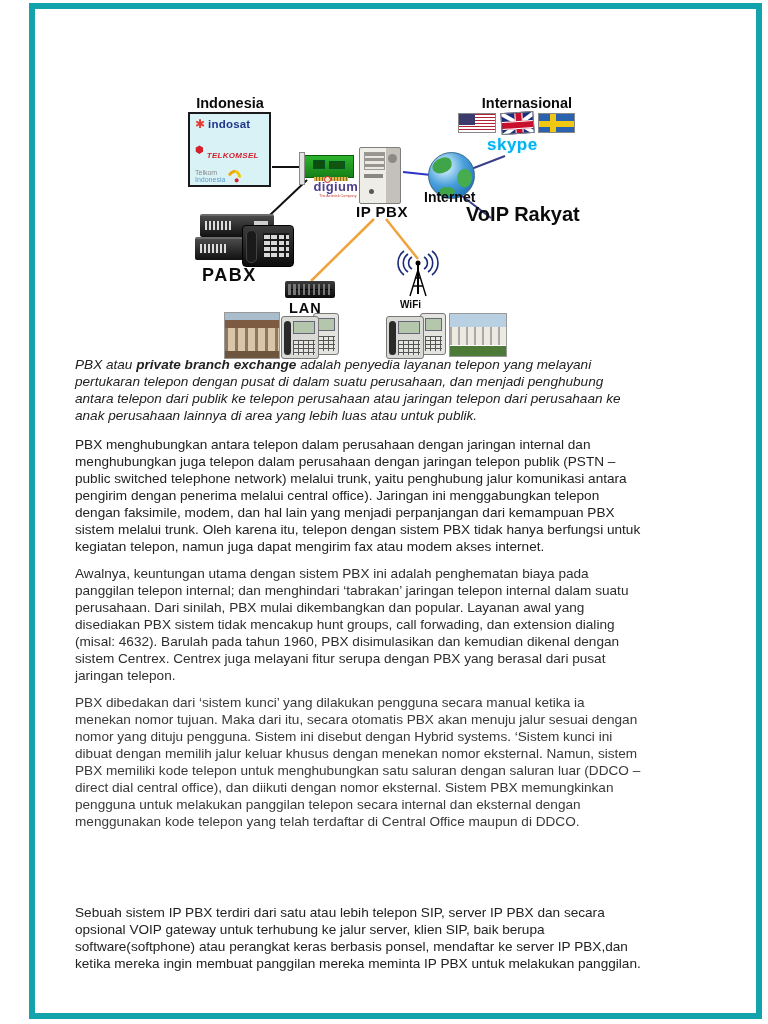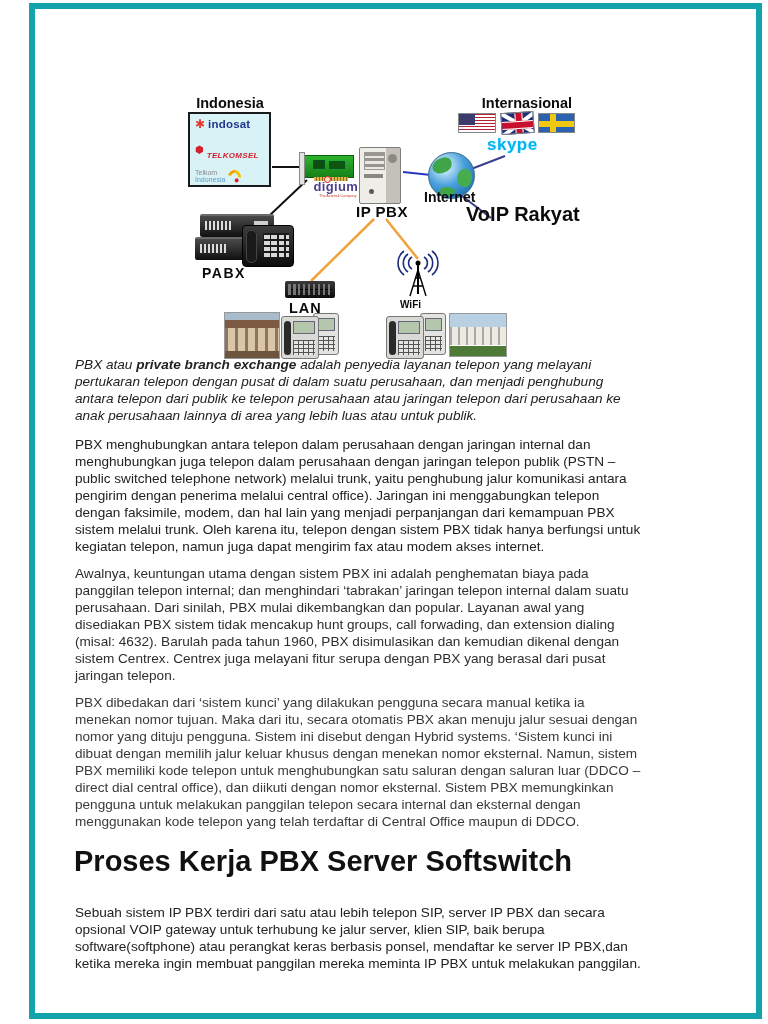--- a/index.html
+++ b/index.html
@@ -19,21 +19,21 @@
 
   
   .diagram{position:absolute;left:0;top:0;width:760px;height:360px;}
   .lines{position:absolute;left:0;top:0;pointer-events:none;}
   .dlabel{position:absolute;font-weight:bold;color:#0b0b0b;white-space:nowrap;}
   .lbl-indonesia{left:186px;top:95px;width:88px;text-align:center;font-size:14.5px;}
   .lbl-internasional{left:460px;top:95px;width:112px;text-align:right;font-size:14.5px;}
   .lbl-ippbx{left:356px;top:203px;width:50px;text-align:center;font-size:15px;letter-spacing:0.5px;}
   .lbl-internet{left:424px;top:189px;font-size:14px;text-align:right;}
   .lbl-voip{left:466px;top:203px;font-size:20px;}
-  .lbl-pabx{left:202px;top:265px;font-size:14px;letter-spacing:1.5px;}
+  .lbl-pabx{left:202px;top:265px;font-size:18px;letter-spacing:1.5px;}
   .lbl-lan{left:289px;top:300px;font-size:14.5px;letter-spacing:1px;}
   .lbl-wifi{left:400px;top:299px;font-size:10px;}
 
   
   .idbox{position:absolute;left:188px;top:112px;width:83px;height:75px;background:#d8f2f6;border:2px solid #1a1a1a;box-sizing:border-box;padding:4px 3px 2px 5px;display:flex;flex-direction:column;justify-content:space-between;}
   .idrow{display:flex;align-items:center;gap:3px;}
   .star-ico{color:#e8372c;font-size:12px;line-height:10px;}
   .indosat-txt{color:#20368c;font-weight:bold;font-size:11.5px;letter-spacing:0.2px;}
   .tsel-ico{color:#d4212d;font-size:10px;line-height:10px;}
   .tsel-txt{color:#d4212d;font-weight:bold;font-style:italic;font-size:8px;letter-spacing:0.3px;margin-top:12px;}
@@ -289,18 +289,17 @@
 jaringan telepon.</p>
   <p class="para p4">PBX dibedakan dari ‘sistem kunci’ yang dilakukan pengguna secara manual ketika ia
 menekan nomor tujuan. Maka dari itu, secara otomatis PBX akan menuju jalur sesuai dengan
 nomor yang dituju pengguna. Sistem ini disebut dengan Hybrid systems. ‘Sistem kunci ini
 dibuat dengan memilih jalur keluar khusus dengan menekan nomor eksternal. Namun, sistem
 PBX memiliki kode telepon untuk menghubungkan satu saluran dengan saluran luar (DDCO –
 direct dial central office), dan diikuti dengan nomor eksternal. Sistem PBX memungkinkan
 pengguna untuk melakukan panggilan telepon secara internal dan eksternal dengan
 menggunakan kode telepon yang telah terdaftar di Central Office maupun di DDCO.</p>
 
-  <h2 class="doc-title2">Proses Kerja PBX Server Softswitch</h2>
   <p class="para p5">Sebuah sistem IP PBX terdiri dari satu atau lebih telepon SIP, server IP PBX dan secara
 opsional VOIP gateway untuk terhubung ke jalur server, klien SIP, baik berupa
 software(softphone) atau perangkat keras berbasis ponsel, mendaftar ke server IP PBX,dan
 ketika mereka ingin membuat panggilan mereka meminta IP PBX untuk melakukan panggilan.</p>
 </div>
 
 </body></html>

